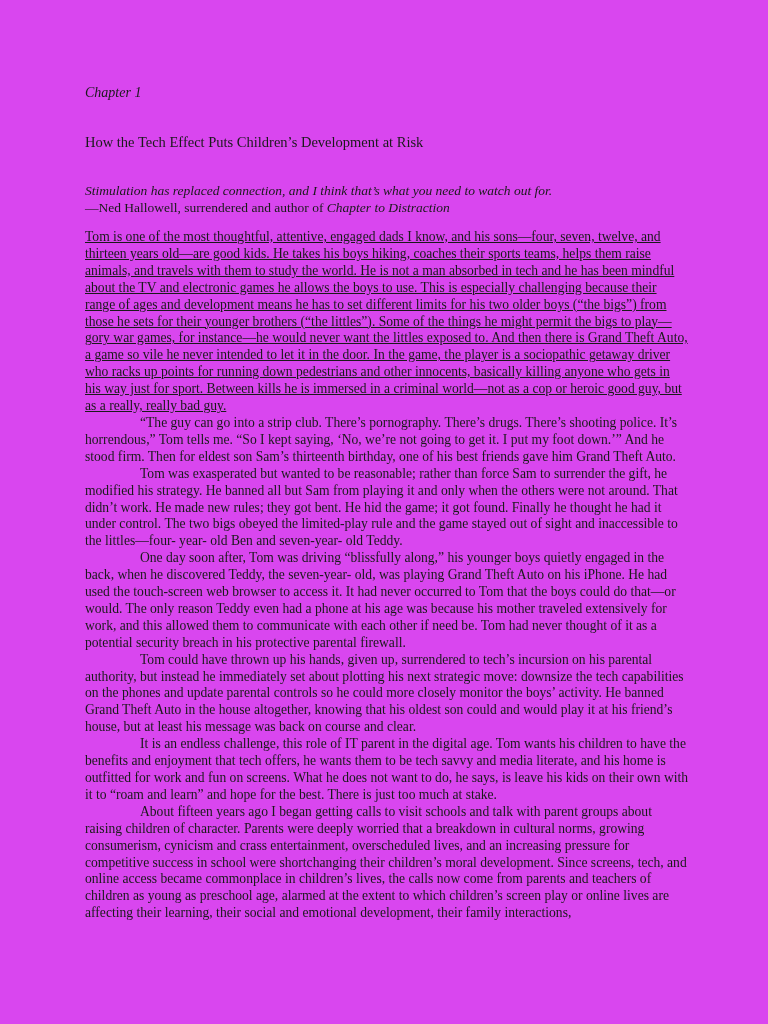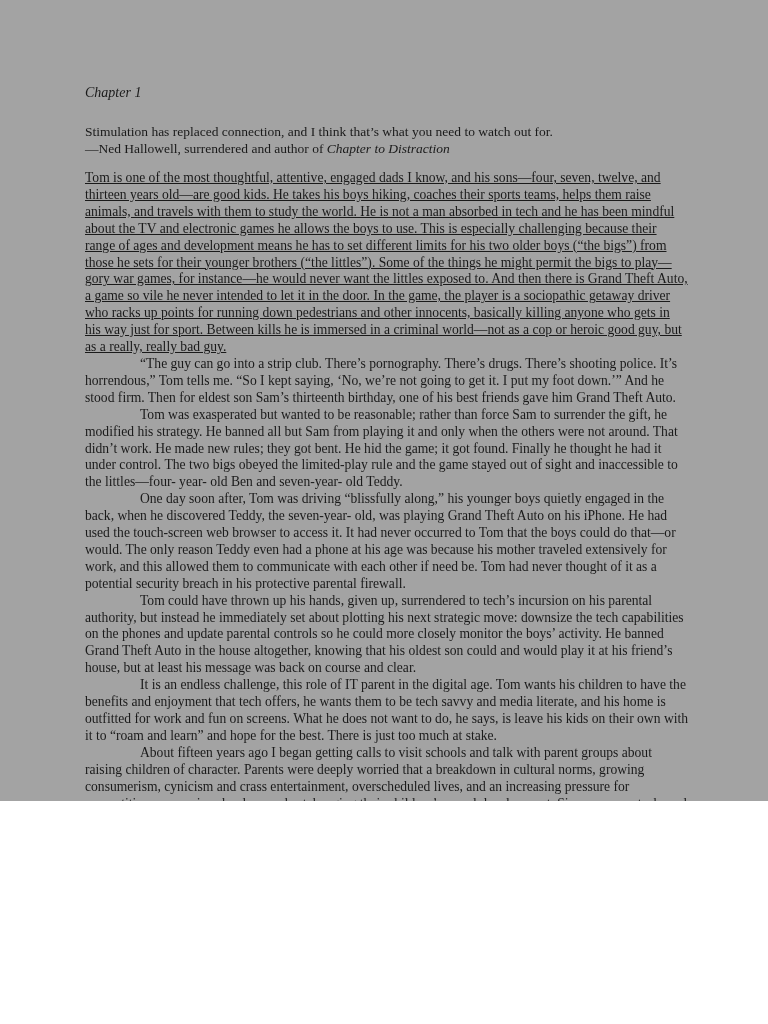--- a/index.html
+++ b/index.html
@@ -3,22 +3,22 @@
 <meta charset="utf-8">
 <style>
   html, body {
     margin: 0;
     padding: 0;
     background: #ffffff;
   }
   .page {
     position: relative;
     width: 768px;
-    height: 801px;
-    background: #a3a3a3;
+    height: 1024px;
+    background: #d946ef;
     color: #1a1a1a;
     font-family: "Liberation Serif", "DejaVu Serif", serif;
     box-sizing: border-box;
     overflow: hidden;
   }
   .content {
     position: absolute;
     left: 85px;
     top: 84px;
     width: 604px;
@@ -35,23 +35,24 @@
     line-height: 27px;
     margin: 2px 0 0 0;
     letter-spacing: 0.2px;
   }
   .subtitle {
     font-size: 14.5px;
     line-height: 17px;
     margin-top: 33px;
   }
   .epigraph {
+    font-style: italic;
     font-size: 13.5px;
     line-height: 16.5px;
-    margin-top: 23px;
+    margin-top: 32px;
   }
   .attribution {
     font-size: 13.5px;
     line-height: 16.5px;
     margin: 0;
   }
   .attribution em {
     font-style: italic;
   }
   .body-text {
@@ -69,20 +70,21 @@
     text-decoration: underline;
   }
 </style>
 </head>
 <body>
 
 <div class="page">
   <div class="content">
     <header>
       <p class="chapter-label">Chapter 1</p>
+      <div class="subtitle">How the Tech Effect Puts Children’s Development at Risk</div>
       <div class="epigraph">Stimulation has replaced connection, and I think that’s what you need to watch out for.</div>
       <p class="attribution"><span>—Ned Hallowell, surrendered and author of </span><em>Chapter to Distraction</em></p>
     </header>
     <main class="body-text" id="body-text">
         <p class="first">Tom is one of the most thoughtful, attentive, engaged dads I know, and his sons—four, seven, twelve, and thirteen years old—are good kids. He takes his boys hiking, coaches their sports teams, helps them raise animals, and travels with them to study the world. He is not a man absorbed in tech and he has been mindful about the TV and electronic games he allows the boys to use. This is especially challenging because their range of ages and development means he has to set different limits for his two older boys (“the bigs”) from those he sets for their younger brothers (“the littles”). Some of the things he might permit the bigs to play—gory war games, for instance—he would never want the littles exposed to. And then there is Grand Theft Auto, a game so vile he never intended to let it in the door. In the game, the player is a sociopathic getaway driver who racks up points for running down pedestrians and other innocents, basically killing anyone who gets in his way just for sport. Between kills he is immersed in a criminal world—not as a cop or heroic good guy, but as a really, really bad guy.</p>
         <p class="">“The guy can go into a strip club. There’s pornography. There’s drugs. There’s shooting police. It’s horrendous,” Tom tells me. “So I kept saying, ‘No, we’re not going to get it. I put my foot down.’” And he stood firm. Then for eldest son Sam’s thirteenth birthday, one of his best friends gave him Grand Theft Auto.</p>
         <p class="">Tom was exasperated but wanted to be reasonable; rather than force Sam to surrender the gift, he modified his strategy. He banned all but Sam from playing it and only when the others were not around. That didn’t work. He made new rules; they got bent. He hid the game; it got found. Finally he thought he had it under control. The two bigs obeyed the limited-play rule and the game stayed out of sight and inaccessible to the littles—four- year- old Ben and seven-year- old Teddy.</p>
         <p class="">One day soon after, Tom was driving “blissfully along,” his younger boys quietly engaged in the back, when he discovered Teddy, the seven-year- old, was playing Grand Theft Auto on his iPhone. He had used the touch-screen web browser to access it. It had never occurred to Tom that the boys could do that—or would. The only reason Teddy even had a phone at his age was because his mother traveled extensively for work, and this allowed them to communicate with each other if need be. Tom had never thought of it as a potential security breach in his protective parental firewall.</p>
         <p class="">Tom could have thrown up his hands, given up, surrendered to tech’s incursion on his parental authority, but instead he immediately set about plotting his next strategic move: downsize the tech capabilities on the phones and update parental controls so he could more closely monitor the boys’ activity. He banned Grand Theft Auto in the house altogether, knowing that his oldest son could and would play it at his friend’s house, but at least his message was back on course and clear.</p>
         <p class="">It is an endless challenge, this role of IT parent in the digital age. Tom wants his children to have the benefits and enjoyment that tech offers, he wants them to be tech savvy and media literate, and his home is outfitted for work and fun on screens. What he does not want to do, he says, is leave his kids on their own with it to “roam and learn” and hope for the best. There is just too much at stake.</p>

